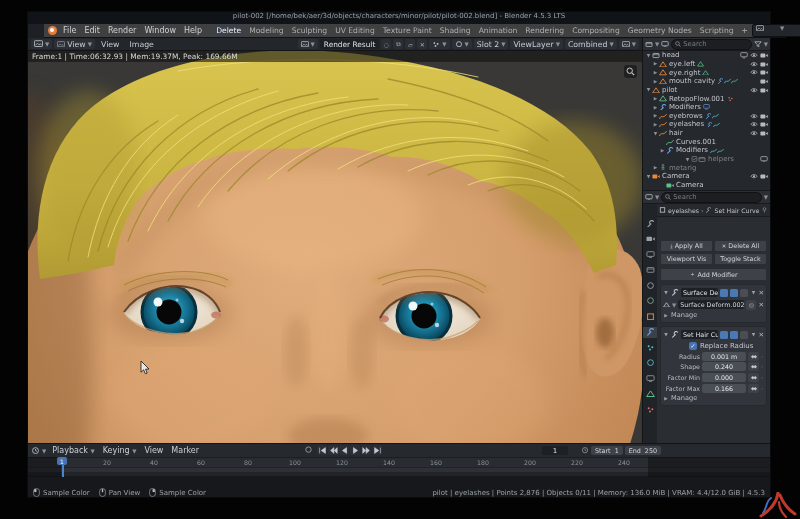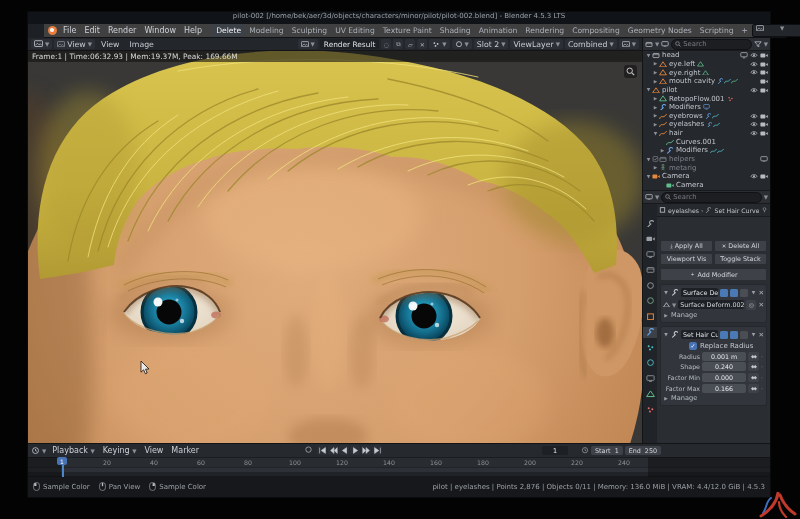--- a/index.html
+++ b/index.html
@@ -79,21 +79,21 @@
   .tl-range{position:absolute;left:553px;top:2px;display:flex;gap:2px;align-items:center;}
   .rangefield{background:#3e4248;border-radius:2px;height:9px;display:flex;align-items:center;gap:4px;padding:0 4px;font-size:6.4px;color:#d3d7dc;}
   .tl-ruler{position:absolute;left:0;top:13px;width:742px;height:10px;background:#292c31;border-top:1px solid #1a1d21;box-sizing:border-box;}
   .ruler-num{position:absolute;top:1px;font-size:6.2px;color:#8f949b;transform:translateX(-50%);}
   .tl-tracks{position:absolute;left:0;top:23px;width:742px;height:10px;background:#202328;}
   .track-band{position:absolute;left:0;top:1px;width:742px;height:4px;background:#2d3036;}
   .dimrange{position:absolute;top:13px;height:20px;background:rgba(10,11,13,.45);z-index:2;}
   .playhead{position:absolute;left:34px;top:13px;width:1.5px;height:20px;background:#4a86c8;z-index:3;}
   .ph-badge{position:absolute;left:29px;top:13px;min-width:10px;height:8px;background:#4772b3;border-radius:2px;color:#fff;font-size:6px;display:flex;align-items:center;justify-content:center;z-index:3;}
   
-  .statusbar{position:absolute;left:0;top:464px;width:742px;height:21px;background:#16181b;display:flex;align-items:center;padding:0 5px;box-sizing:border-box;font-size:7px;color:#9ba0a6;}
+  .statusbar{position:absolute;left:0;top:464px;width:742px;height:21px;background:#16181b;display:flex;align-items:flex-end;padding:0 5px;box-sizing:border-box;font-size:7px;color:#9ba0a6;}
   .hint{display:flex;align-items:center;gap:3px;white-space:nowrap;}
   .sb-right{margin-left:auto;white-space:nowrap;overflow:hidden;}
   .cursor{position:absolute;left:140px;top:360px;z-index:9;}
   .corner-logo{position:absolute;right:2px;bottom:1px;z-index:9;}
 </style>
 </head>
 <body>
 
 <div class="stage">
 <div class="bwin">
@@ -680,21 +680,21 @@
                 <path d="M0.8,7 C2.5,1.2 5,8.2 9.2,1.8" stroke="#4fc1c9" fill="none" stroke-width="1.2" stroke-linecap="round"></path>
               </svg>
             </span>
             <span>
               <svg width="7" height="5.6000000000000005" viewBox="0 0 10 8" style="display:block">
                 <path d="M0.8,7 C2.5,1.2 5,8.2 9.2,1.8" stroke="#4fc1c9" fill="none" stroke-width="1.2" stroke-linecap="round"></path>
               </svg>
             </span>
             <span class="ol-right"></span>
           </div>
-          <div class="ol-row dim" style="padding-left: 2px;">
+          <div class="ol-row dim" style="padding-left: 10px; margin-left: 31px;">
             <span class="ol-caret">▼</span>
             <span>
               <svg width="7" height="5.6000000000000005" viewBox="0 0 10 8" style="display:block">
                 <rect x="1.5" y="0.8" width="6.8" height="6.8" rx="1" fill="none" stroke="#8a8e94" stroke-width="0.9"></rect>
                 <path d="M3,4 L4.5,5.6 L7.2,2.4" fill="none" stroke="#8a8e94" stroke-width="1"></path>
               </svg>
             </span>
             <span>
               <svg width="8" height="6.4" viewBox="0 0 10 8" style="display:block">
                 <rect x="1.2" y="1.8" width="7.6" height="5.2" rx="0.8" fill="none" stroke="#8a8e94" stroke-width="0.9"></rect>

